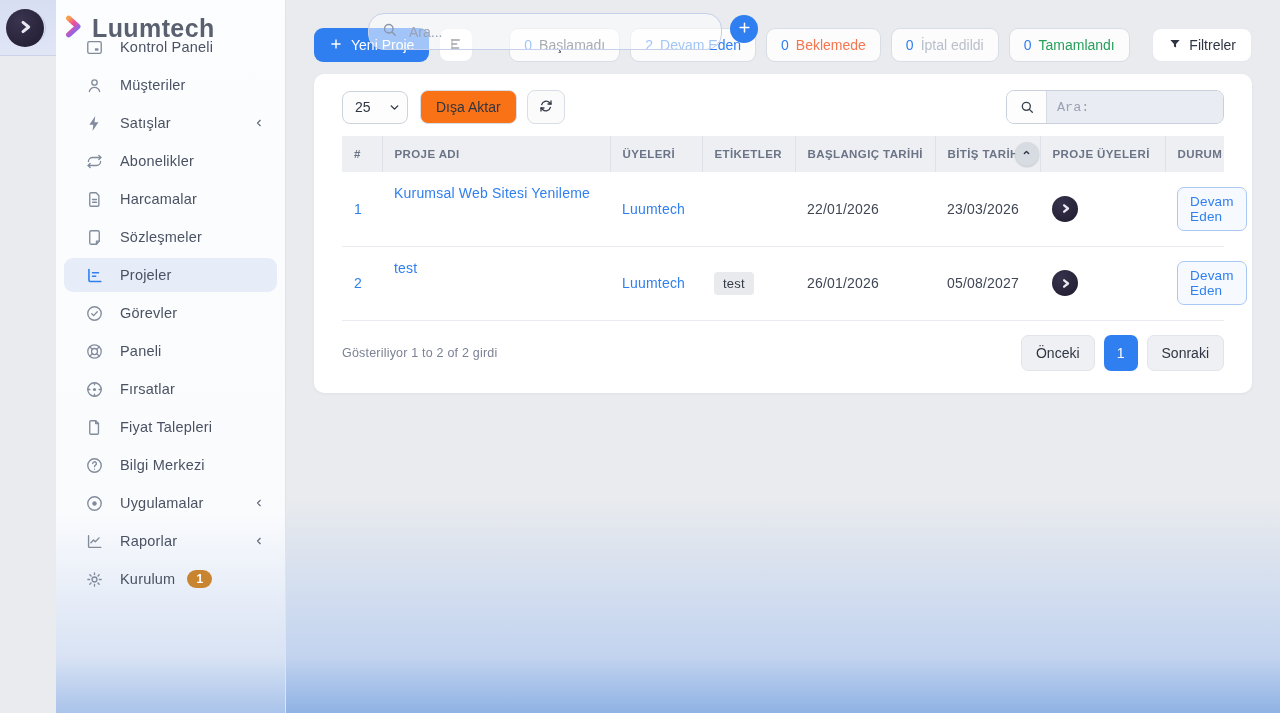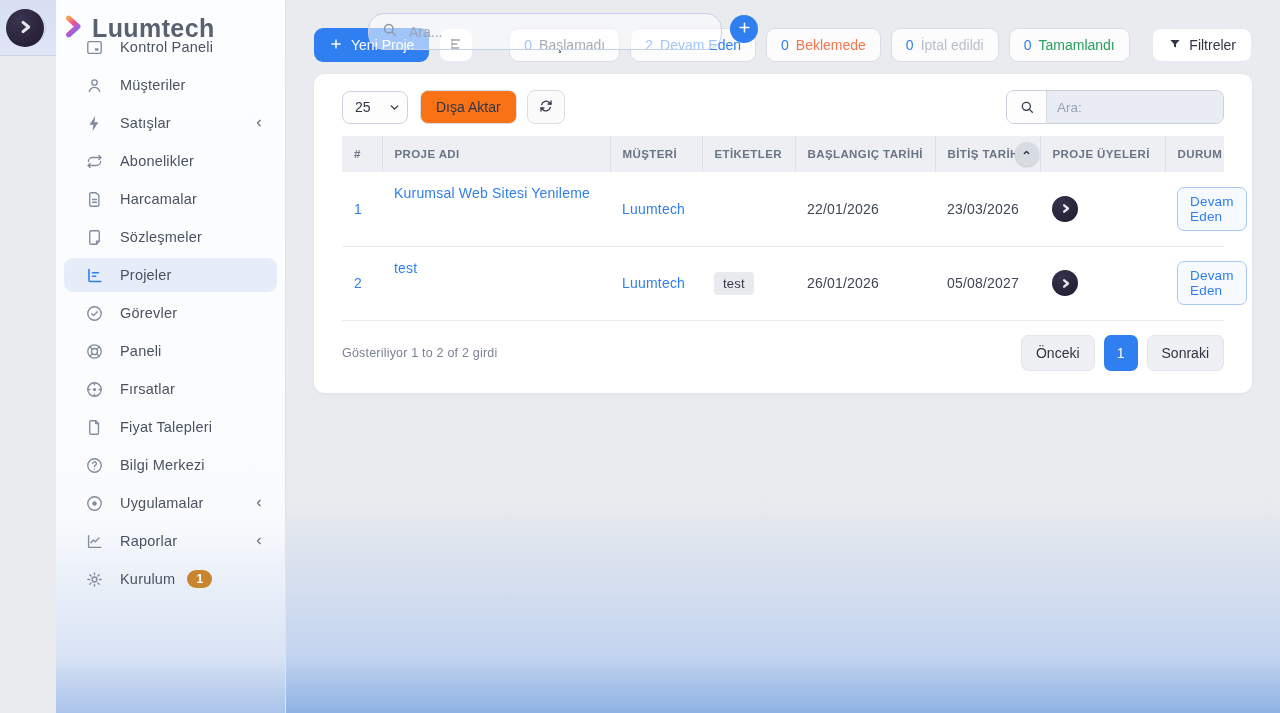--- a/index.html
+++ b/index.html
@@ -137,21 +137,21 @@
     color:#2f3542; cursor:pointer;
   }
   .table-search {
     margin-left:auto; display:flex; width:218px; height:34px;
     border:1px solid #c9cfdb; border-radius:8px; overflow:hidden;
   }
   .ts-icon { width:40px; background:#fdfdfe; border-right:1px solid #d6dbe4;
     display:flex; align-items:center; justify-content:center; color:#39404e; }
   .table-search input {
     flex:1; min-width:0; border:none; outline:none; background:#e9ecf2;
-    padding:4px 10px; font-size:13.5px; color:#39404e; font-family:Liberation Sans, sans-serif;
+    padding:4px 10px; font-size:13.5px; color:#39404e; font-family:Liberation Mono, monospace;
   }
   .table-search input::placeholder { color:#9aa3b6; }
 
   
   table.data { width:100%; border-collapse:collapse; margin-top:12px; table-layout:fixed; }
   thead th {
     background:#edeff3; font-size:11.5px; color:#6b7486; font-weight:bold; text-align:left;
     padding:12px 12px; letter-spacing:.4px; border-right:1px solid #dee1e8;
     white-space:nowrap; overflow:hidden; cursor:pointer;
   }
@@ -594,21 +594,21 @@
               <col style="width:93px">
             <col style="width:140px">
               <col style="width:105px">
               <col style="width:125px">
               <col>
           </colgroup>
           <thead>
             <tr>
               <th>#</th>
               <th>PROJE ADI</th>
-              <th>MÜŞTERİ</th>
+              <th>ÜYELERİ</th>
               <th>ETİKETLER</th>
               <th>BAŞLANGIÇ TARİHİ</th>
               <th class="sortable">
                 <span>BİTİŞ TARİHİ</span>
                 <button class="sort-btn">
                   <span>
                     <svg width="13" height="13" viewBox="0 0 24 24" fill="none" stroke="currentColor" stroke-width="2.6" stroke-linecap="round" stroke-linejoin="round">
                         <path d="M8 14l4-4 4 4"></path>
                       </svg>
                   </span>

